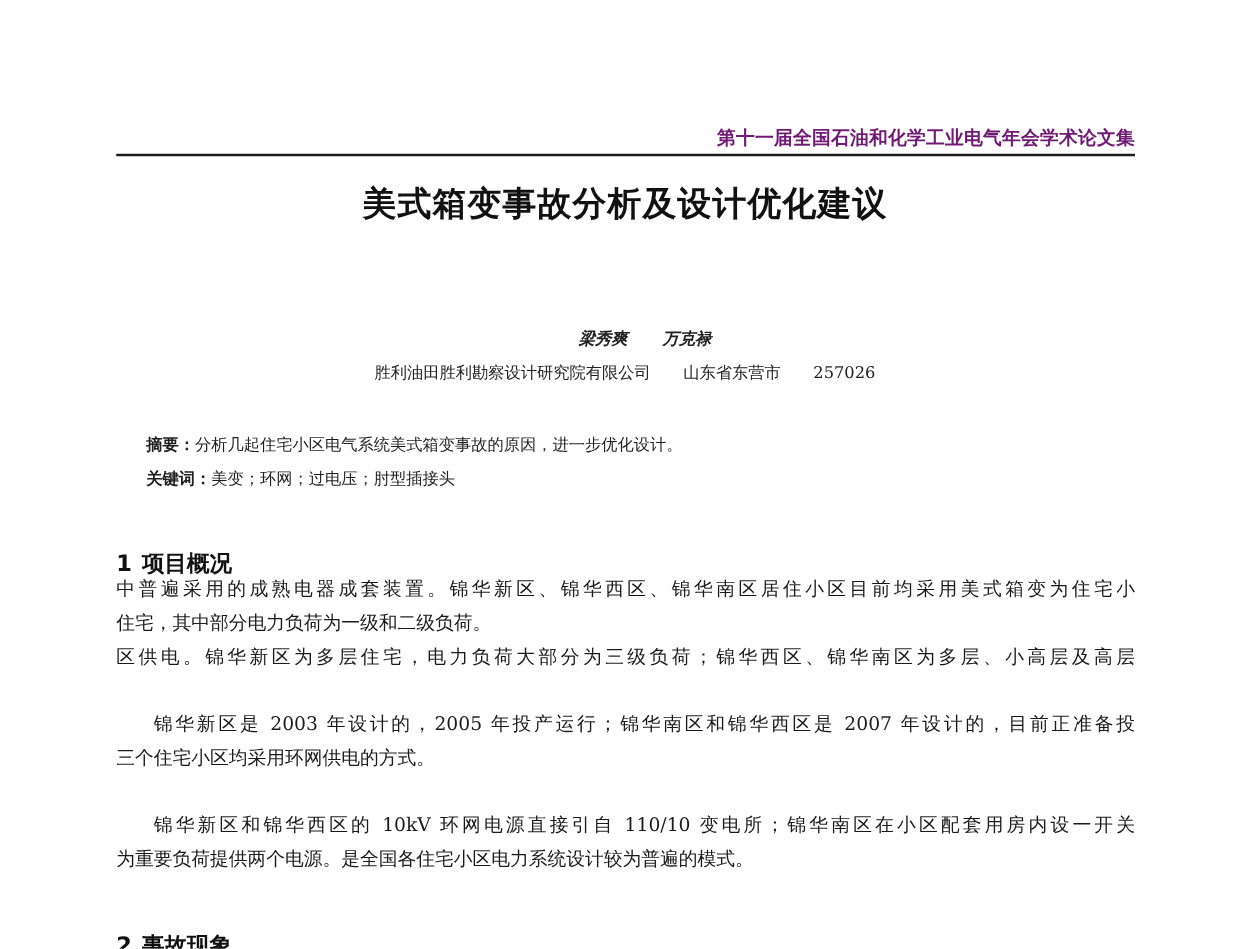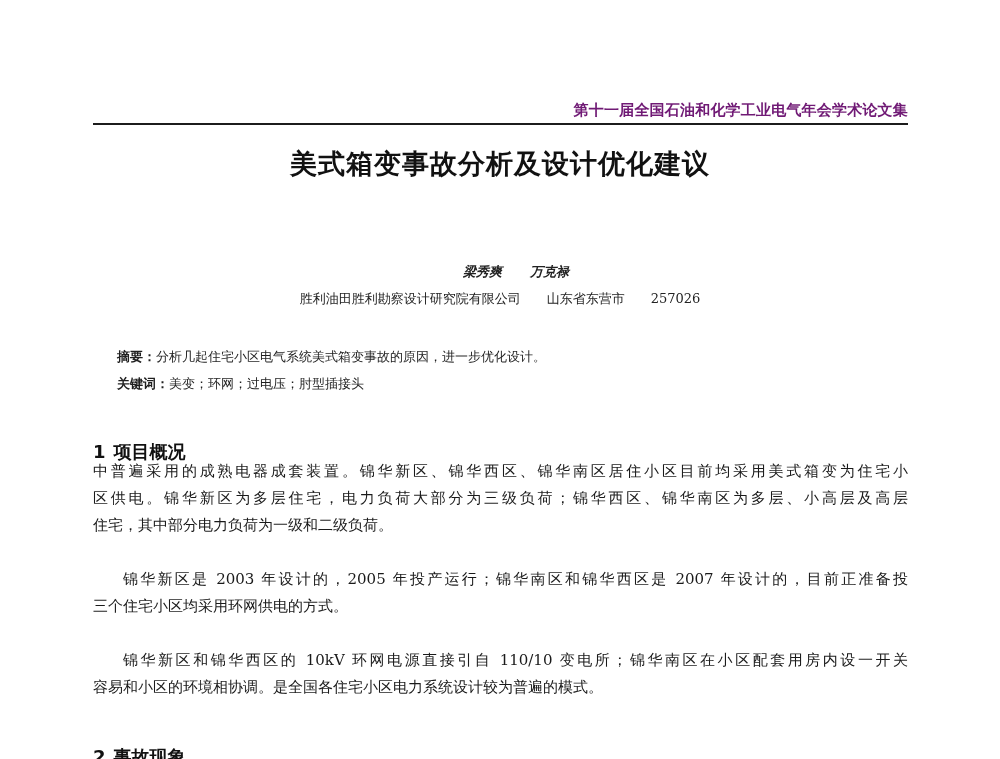--- a/index.html
+++ b/index.html
@@ -146,29 +146,29 @@
 <div class="keywords">
   <span class="label">关键词：</span><span>美变；环网；过电压；肘型插接头</span>
 </div>
 
 <div class="section-heading sec1">
   <span class="num">1</span><span>项目概况</span>
 </div>
 
 <div class="body-text p1">
   <span class="line">中普遍采用的成熟电器成套装置。锦华新区、锦华西区、锦华南区居住小区目前均采用美式箱变为住宅小</span>
+  <span class="line last">住宅，其中部分电力负荷为一级和二级负荷。</span>
   <span class="line">区供电。锦华新区为多层住宅，电力负荷大部分为三级负荷；锦华西区、锦华南区为多层、小高层及高层</span>
-  <span class="line last">住宅，其中部分电力负荷为一级和二级负荷。</span>
 </div>
 
 <div class="body-text p2">
   <span class="line indent">锦华新区是 2003 年设计的，2005 年投产运行；锦华南区和锦华西区是 2007 年设计的，目前正准备投</span>
   <span class="line last">三个住宅小区均采用环网供电的方式。</span>
 </div>
 
 <div class="body-text p3">
   <span class="line indent">锦华新区和锦华西区的 10kV 环网电源直接引自 110/10 变电所；锦华南区在小区配套用房内设一开关</span>
-  <span class="line last">容易和小区的环境相协调。是全国各住宅小区电力系统设计较为普遍的模式。</span>
+  <span class="line last">为重要负荷提供两个电源。是全国各住宅小区电力系统设计较为普遍的模式。</span>
 </div>
 
 <div class="section-heading sec2">
   <span class="num">2</span><span>事故现象</span>
 </div>
 
 </body></html>

